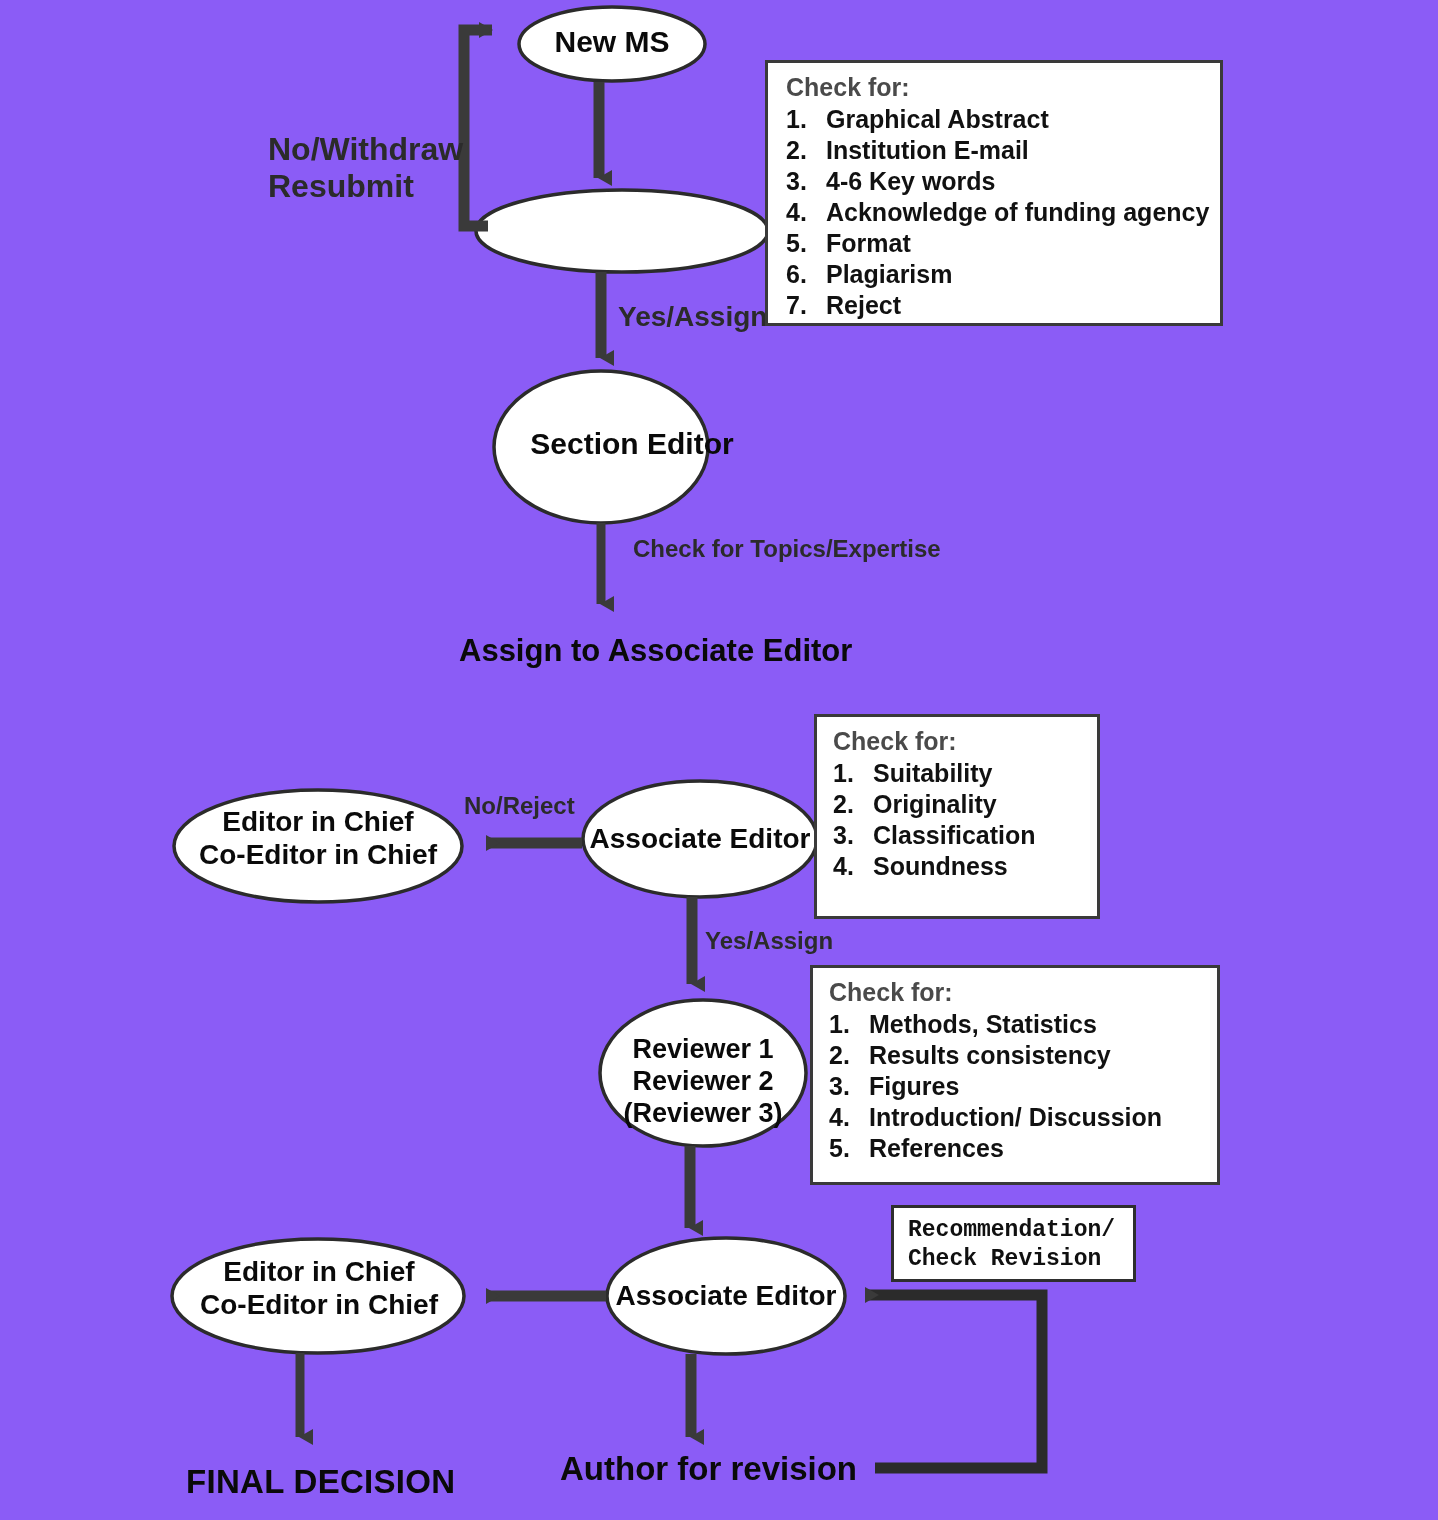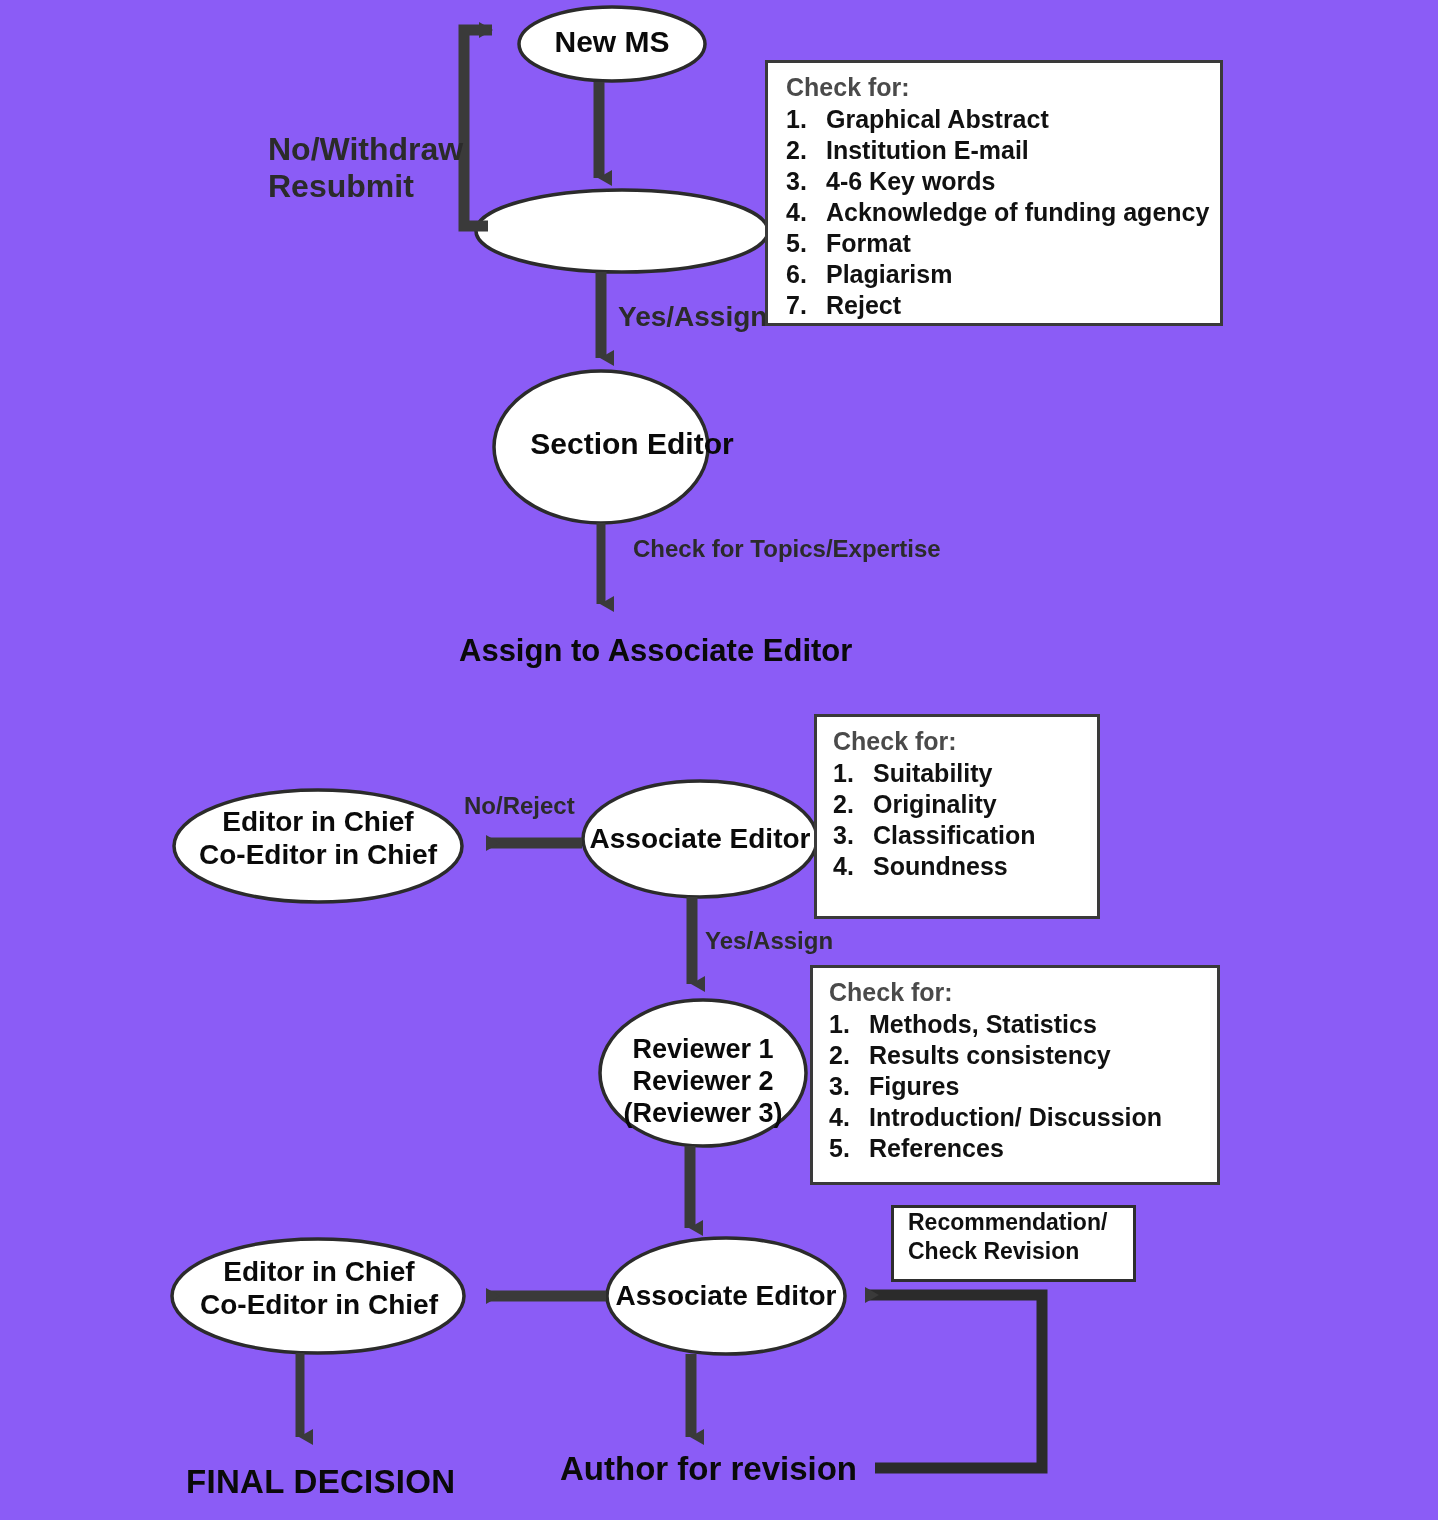--- a/index.html
+++ b/index.html
@@ -72,21 +72,22 @@
   }
   .check-num {
     width: 40px;
     flex: 0 0 40px;
   }
   .rec-box {
     position: absolute;
     box-sizing: border-box;
     border: 3px solid #2e2e2e;
     background: #ffffff;
-    padding: 0 10px 6px 14px;
+    padding: 8px 10px 6px 14px;
+    font-family: Liberation Mono, monospace;
   }
   .rec-line {
     font-weight: bold;
     color: #101010;
     font-size: 23px;
     line-height: 1.28;
     white-space: nowrap;
   }
 </style>
 </head>

